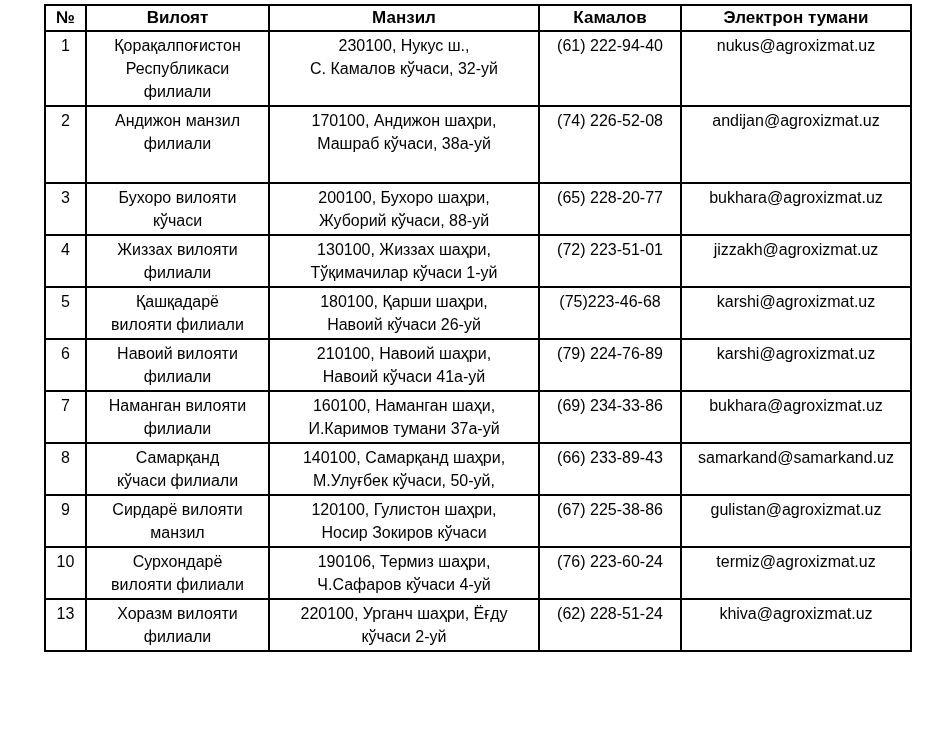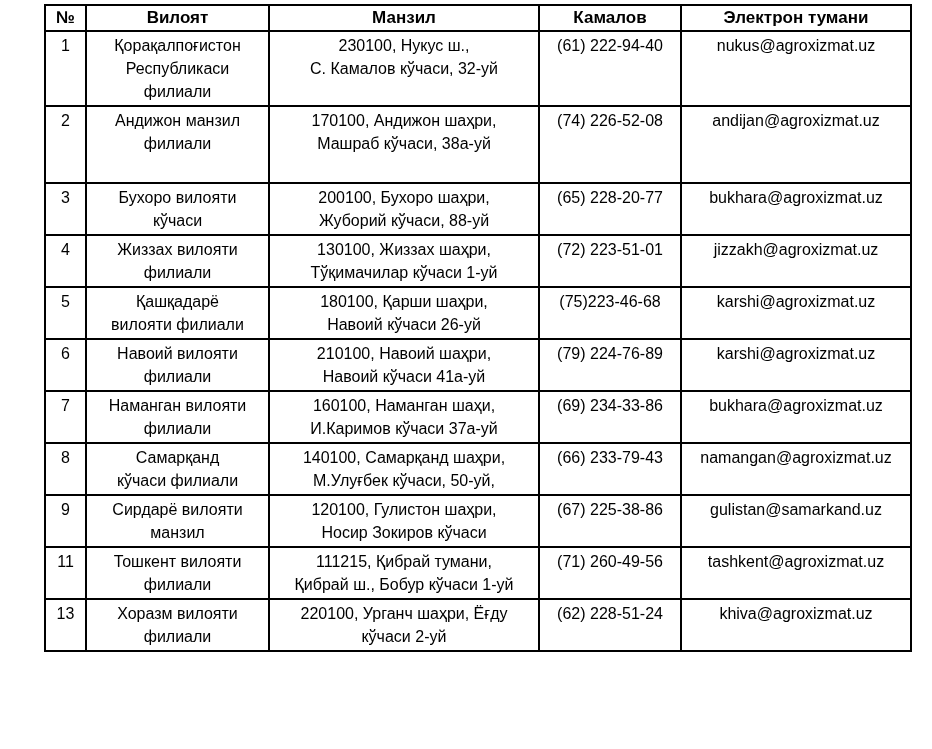--- a/index.html
+++ b/index.html
@@ -124,50 +124,50 @@
         <td>210100, Навоий шаҳри,
 Навоий кўчаси 41а-уй</td>
         <td>(79) 224-76-89</td>
         <td>karshi@agroxizmat.uz</td>
       </tr>
       <tr class="rh-42">
         <td>7</td>
         <td>Наманган вилояти
 филиали</td>
         <td>160100, Наманган шаҳи,
-И.Каримов кўчаси 37а-уй</td>
+И.Каримов тумани 37а-уй</td>
         <td>(69) 234-33-86</td>
         <td>bukhara@agroxizmat.uz</td>
       </tr>
       <tr class="rh-42">
         <td>8</td>
         <td>Самарқанд
 кўчаси филиали</td>
         <td>140100, Самарқанд шаҳри,
 М.Улуғбек кўчаси, 50-уй,</td>
-        <td>(66) 233-79-43</td>
-        <td>namangan@agroxizmat.uz</td>
+        <td>(66) 233-89-43</td>
+        <td>samarkand@samarkand.uz</td>
       </tr>
       <tr class="rh-42">
         <td>9</td>
         <td>Сирдарё вилояти
 манзил</td>
         <td>120100, Гулистон шаҳри,
 Носир Зокиров кўчаси</td>
         <td>(67) 225-38-86</td>
-        <td>gulistan@samarkand.uz</td>
+        <td>gulistan@agroxizmat.uz</td>
       </tr>
-      <tr class="rh-46">
-        <td>11</td>
-        <td>Тошкент вилояти
-филиали</td>
-        <td>111215, Қибрай тумани,
-Қибрай ш., Бобур кўчаси 1-уй</td>
-        <td>(71) 260-49-56</td>
-        <td>tashkent@agroxizmat.uz</td>
+      <tr class="rh-42">
+        <td>10</td>
+        <td>Сурхондарё
+вилояти филиали</td>
+        <td>190106, Термиз шаҳри,
+Ч.Сафаров кўчаси 4-уй</td>
+        <td>(76) 223-60-24</td>
+        <td>termiz@agroxizmat.uz</td>
       </tr>
       <tr class="rh-42">
         <td>13</td>
         <td>Хоразм вилояти
 филиали</td>
         <td>220100, Урганч шаҳри, Ёғду
 кўчаси 2-уй</td>
         <td>(62) 228-51-24</td>
         <td>khiva@agroxizmat.uz</td>
       </tr>

